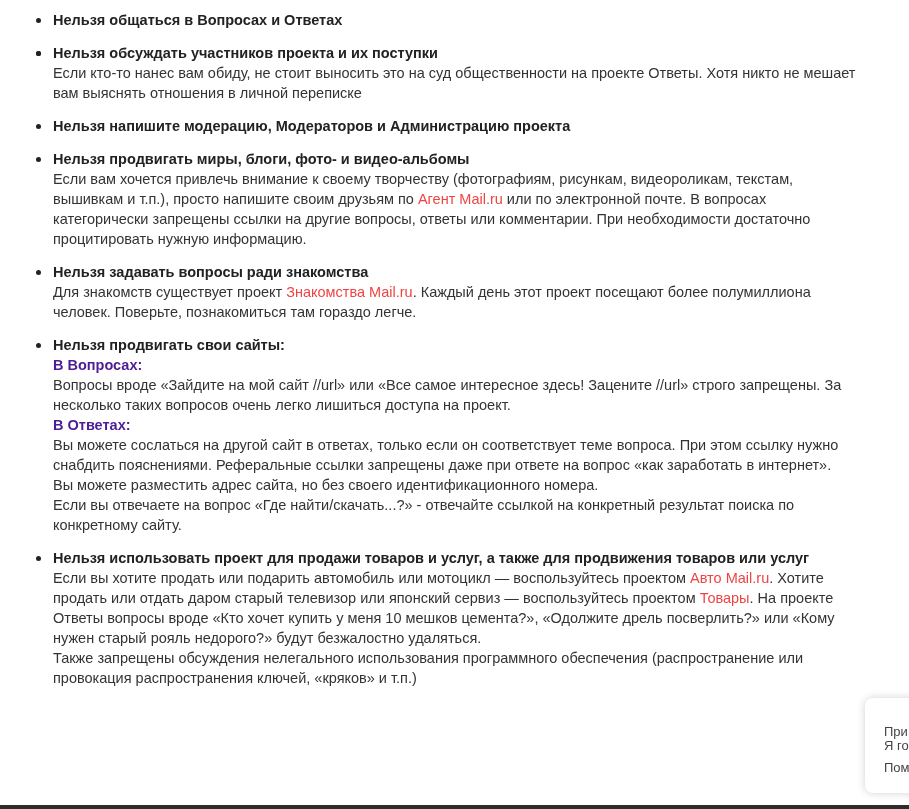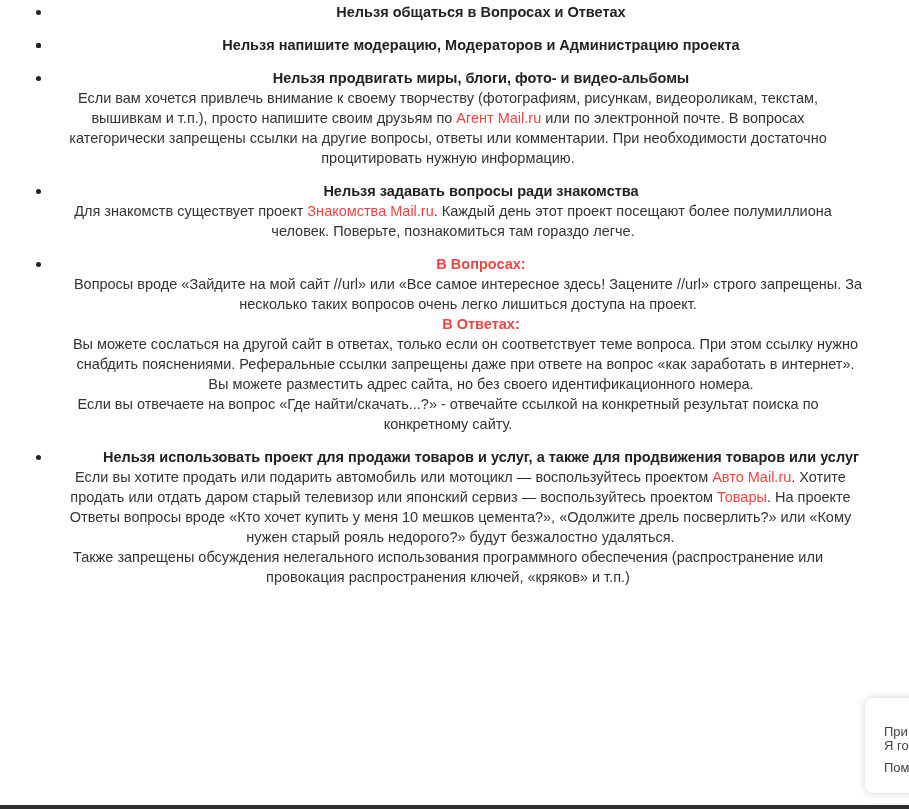--- a/index.html
+++ b/index.html
@@ -1,28 +1,28 @@
 <!DOCTYPE html>
 <html><head>
 <meta charset="utf-8">
 <style>
   html, body { margin:0; padding:0; background:#ffffff; }
   body {
     width:909px; height:809px; overflow:hidden; position:relative;
     font-family: "Liberation Sans", sans-serif;
     font-size:14.5px; color:#333333;
   }
-  ul.rules { list-style:none; margin:0; padding:2px 0 0 0;text-align:center; }
+  ul.rules { list-style:none; margin:0; padding:10px 0 0 0; }
   li.rule { position:relative; padding-left:53px; margin-bottom:13px; line-height:20px; }
   li.rule .bullet {
     position:absolute; left:36px; top:8px; width:5px; height:5px; border-radius:50%;
     background:#222;
   }
   .title { font-weight:bold; color:#222; display:block; }
-  .sub { font-weight:bold; color:#ef4444; display:block; }
+  .sub { font-weight:bold; color:#4c1d95; display:block; }
   .para { display:block; }
   a.link { color:#ef4444; text-decoration:none; }
   .bottom-bar { position:absolute; left:0; right:0; top:805px; height:4px; background:#2d2d2d; }
   .popup {
     position:absolute; left:865px; top:698px; width:80px; height:95px;
     background:#fff; border-radius:8px;
     box-shadow:0 0 8px rgba(0,0,0,0.18);
   }
   .popup div { position:absolute; left:19px; font-size:13px; color:#444; white-space:nowrap; }
 </style>
@@ -32,34 +32,40 @@
 <ul class="rules">
   <li class="rule">
     <span class="bullet"></span>
     <span class="title">Нельзя общаться в Вопросах и Ответах</span>
   </li>
   <li class="rule">
     <span class="bullet"></span>
   </li>
   <li class="rule">
     <span class="bullet"></span>
+    <span class="title">Нельзя обсуждать участников проекта и их поступки</span>
+    <span class="para" style="width:820px">Если кто-то нанес вам обиду, не стоит выносить это на суд общественности на проекте Ответы. Хотя никто не мешает вам выяснять отношения в личной переписке</span>
+  </li>
+  <li class="rule">
+    <span class="bullet"></span>
     <span class="title">Нельзя напишите модерацию, Модераторов и Администрацию проекта</span>
   </li>
   <li class="rule">
     <span class="bullet"></span>
     <span class="title">Нельзя продвигать миры, блоги, фото- и видео-альбомы</span>
     <span class="para" style="width:790px"><span>Если вам хочется привлечь внимание к своему творчеству (фотографиям, рисункам, видеороликам, текстам, вышивкам и т.п.), просто напишите своим друзьям по </span><a class="link">Агент Mail.ru</a><span> или по электронной почте. В вопросах категорически запрещены ссылки на другие вопросы, ответы или комментарии. При необходимости достаточно процитировать нужную информацию.</span></span>
   </li>
   <li class="rule">
     <span class="bullet"></span>
     <span class="title">Нельзя задавать вопросы ради знакомства</span>
     <span class="para" style="width:800px"><span>Для знакомств существует проект </span><a class="link">Знакомства Mail.ru</a><span>. Каждый день этот проект посещают более полумиллиона человек. Поверьте, познакомиться там гораздо легче.</span></span>
   </li>
   <li class="rule">
     <span class="bullet"></span>
+    <span class="title">Нельзя продвигать свои сайты:</span>
     <span class="sub">В Вопросах:</span>
     <span class="para" style="width:830px">Вопросы вроде «Зайдите на мой сайт //url» или «Все самое интересное здесь! Зацените //url» строго запрещены. За несколько таких вопросов очень легко лишиться доступа на проект.</span>
     <span class="sub">В Ответах:</span>
     <span class="para" style="width:825px">Вы можете сослаться на другой сайт в ответах, только если он соответствует теме вопроса. При этом ссылку нужно снабдить пояснениями. Реферальные ссылки запрещены даже при ответе на вопрос «как заработать в интернет».</span>
     <span class="para">Вы можете разместить адрес сайта, но без своего идентификационного номера.</span>
     <span class="para" style="width:790px">Если вы отвечаете на вопрос «Где найти/скачать...?» - отвечайте ссылкой на конкретный результат поиска по конкретному сайту.</span>
   </li>
   <li class="rule">
     <span class="bullet"></span>
     <span class="title">Нельзя использовать проект для продажи товаров и услуг, а также для продвижения товаров или услуг</span>

